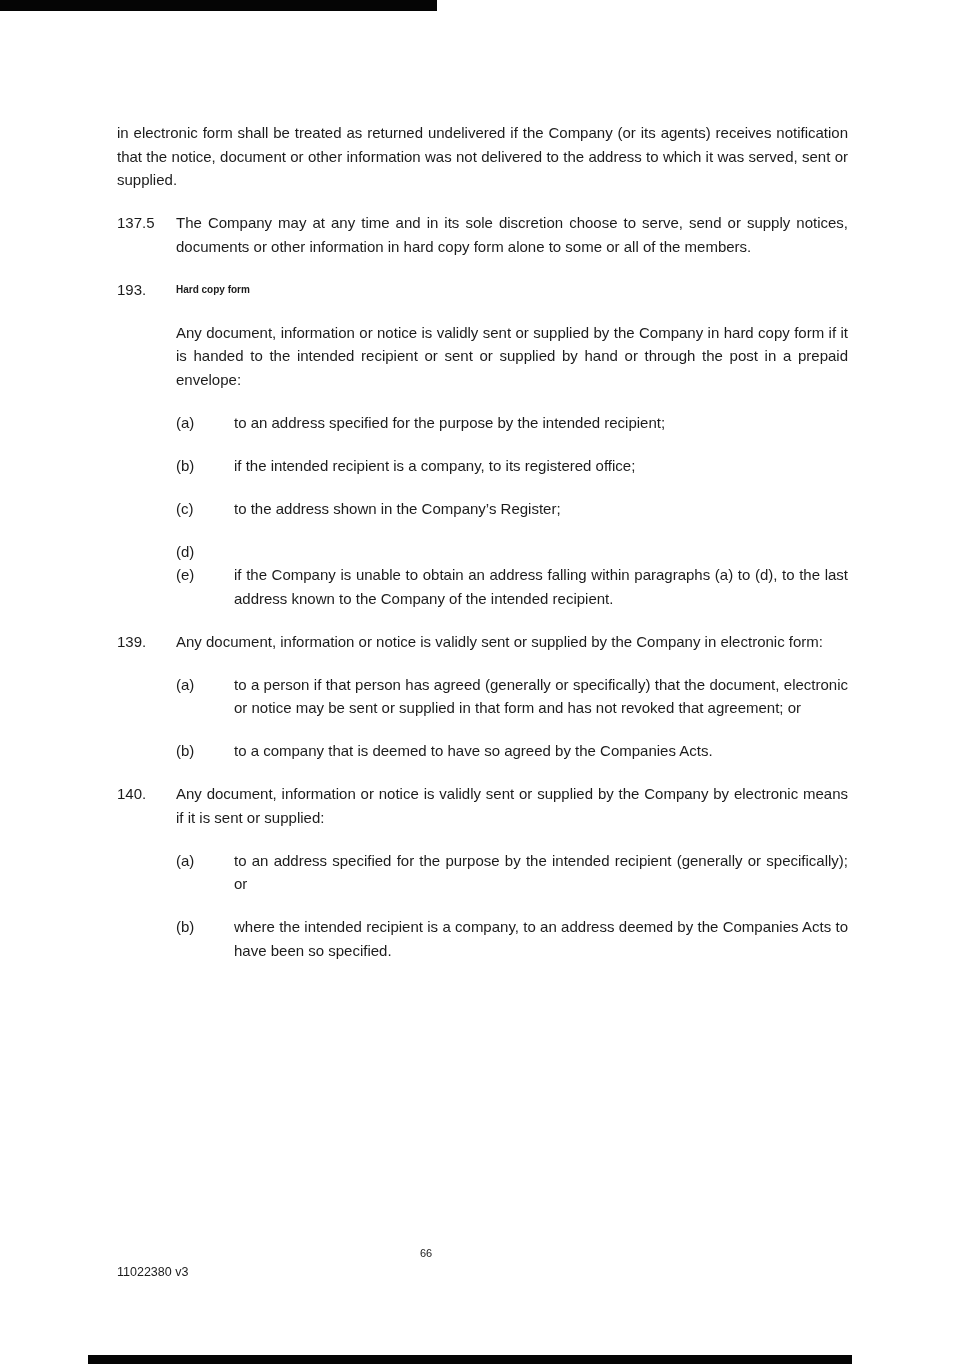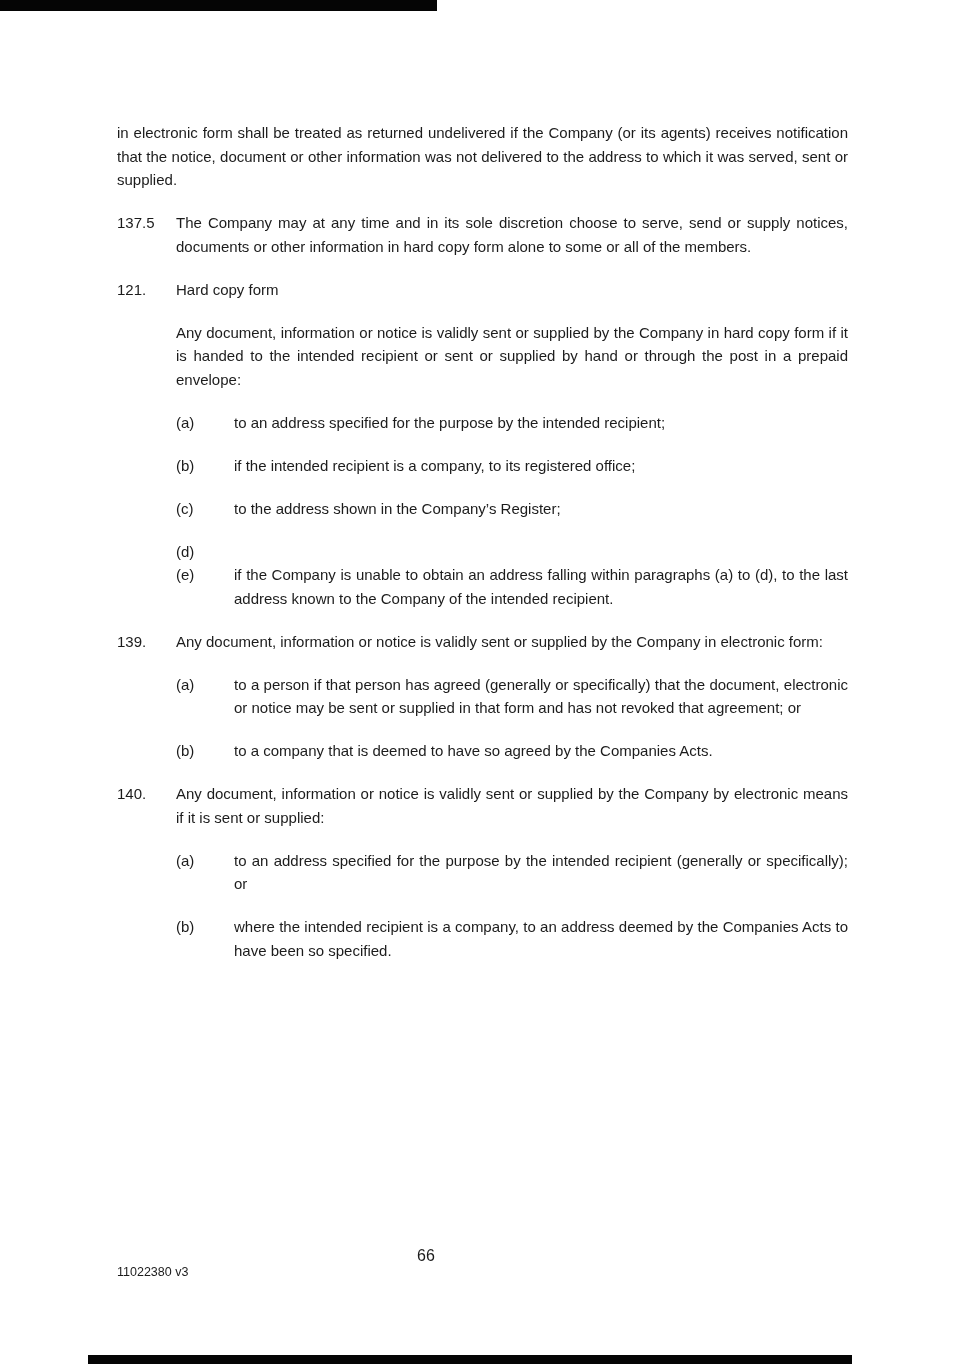--- a/index.html
+++ b/index.html
@@ -50,22 +50,22 @@
   }
   .clause-number {
     flex: 0 0 59px;
     width: 59px;
   }
   .clause-body {
     flex: 1;
     min-width: 0;
   }
   .clause-heading {
-    font-size: 15px;
-    font-weight: normal;
+    font-size: 10px;
+    font-weight: bold;
     margin: 0 0 19.5px 0;
     line-height: 23.5px;
   }
   .continuation {
     margin-left: 59px;
   }
   .sub-item {
     display: flex;
     align-items: flex-start;
   }
@@ -76,21 +76,21 @@
   .sub-item p {
     flex: 1;
     min-width: 0;
   }
   .page-number {
     position: absolute;
     left: 0;
     top: 1247px;
     width: 100%;
     text-align: center;
-    font-size: 16px;
+    font-size: 11px;
     color: #1c1c1c;
   }
   .doc-ref {
     position: absolute;
     left: 117px;
     top: 1265px;
     font-size: 12.5px;
     color: #1c1c1c;
   }
 </style>
@@ -106,21 +106,21 @@
     <p class="continuation">in electronic form shall be treated as returned undelivered if the Company (or its agents) receives notification that the notice, document or other information was not delivered to the address to which it was served, sent or supplied.</p>
 
     <div class="clause">
       <div class="clause-number">137.5</div>
       <div class="clause-body">
         <p>The Company may at any time and in its sole discretion choose to serve, send or supply notices, documents or other information in hard copy form alone to some or all of the members.</p>
       </div>
     </div>
 
     <div class="clause">
-      <div class="clause-number">121.</div>
+      <div class="clause-number">193.</div>
       <div class="clause-body">
         <div class="clause-heading">Hard copy form</div>
         <p>Any document, information or notice is validly sent or supplied by the Company in hard copy form if it is handed to the intended recipient or sent or supplied by hand or through the post in a prepaid envelope:</p>
         <div class="sub-item">
           <div class="sub-item-label">(a)</div>
           <p>to an address specified for the purpose by the intended recipient;</p>
         </div>
         <div class="sub-item">
           <div class="sub-item-label">(b)</div>
           <p>if the intended recipient is a company, to its registered office;</p>

